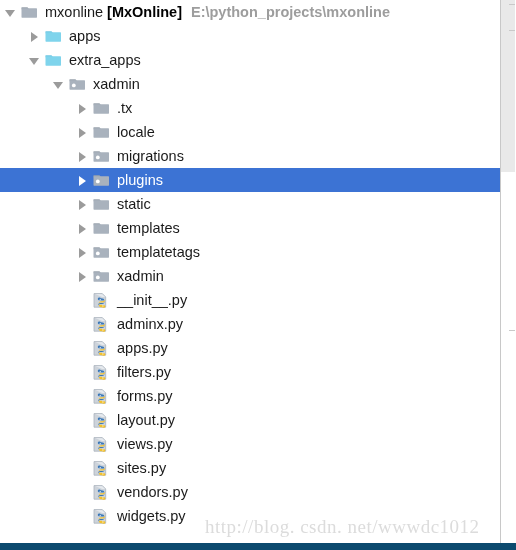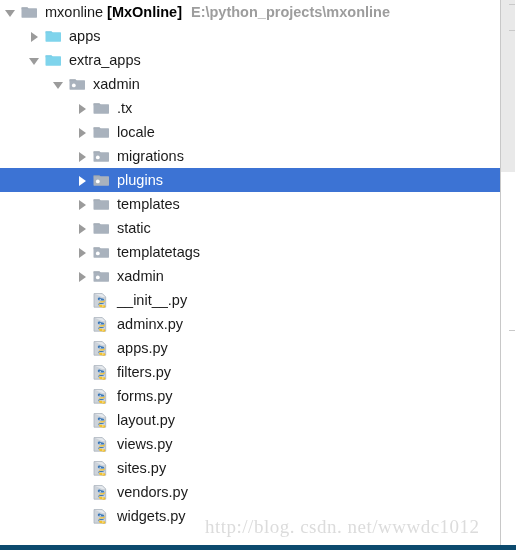--- a/index.html
+++ b/index.html
@@ -14,21 +14,21 @@
     font-family: "Liberation Sans", sans-serif;
     -webkit-font-smoothing: antialiased;
   }
 
   #project-tree {
     position: relative;
     width: 516px;
     height: 550px;
     background: #ffffff;
     box-sizing: border-box;
-    border-bottom: 5px solid #0c4a6e;
+    border-bottom: 7px solid #0c4a6e;
     overflow: hidden;
   }
 
   
   .row {
     position: relative;
     height: 24px;
     line-height: 24px;
     white-space: nowrap;
     display: flex;
@@ -255,34 +255,34 @@
         <span class="indent" style="width: 76px;"></span>
         <span class="twisty right">
           <i></i>
         </span>
         <span class="icon">
           <svg width="17" height="15" viewBox="0 0 17 15">
             <path d="M0.5 2.2 h6 l1.6 2.0 h-7.6 z" fill="#98a2ad"></path>
             <rect x="0.5" y="3.3" width="15.5" height="9.4" fill="#a9b2bd" rx="0.6"></rect>
           </svg>
         </span>
+        <span class="label">static</span>
+      </div>
+      <div class="row">
+        <span class="indent" style="width: 76px;"></span>
+        <span class="twisty right">
+          <i></i>
+        </span>
+        <span class="icon">
+          <svg width="17" height="15" viewBox="0 0 17 15">
+            <path d="M0.5 2.2 h6 l1.6 2.0 h-7.6 z" fill="#98a2ad"></path>
+            <rect x="0.5" y="3.3" width="15.5" height="9.4" fill="#a9b2bd" rx="0.6"></rect>
+          </svg>
+        </span>
         <span class="label">templates</span>
-      </div>
-      <div class="row">
-        <span class="indent" style="width: 76px;"></span>
-        <span class="twisty right">
-          <i></i>
-        </span>
-        <span class="icon">
-          <svg width="17" height="15" viewBox="0 0 17 15">
-            <path d="M0.5 2.2 h6 l1.6 2.0 h-7.6 z" fill="#98a2ad"></path>
-            <rect x="0.5" y="3.3" width="15.5" height="9.4" fill="#a9b2bd" rx="0.6"></rect>
-          </svg>
-        </span>
-        <span class="label">static</span>
       </div>
       <div class="row">
         <span class="indent" style="width: 76px;"></span>
         <span class="twisty right">
           <i></i>
         </span>
         <span class="icon">
           <svg width="17" height="15" viewBox="0 0 17 15">
             <path d="M0.5 2.2 h6 l1.6 2.0 h-7.6 z" fill="#98a2ad"></path>
             <rect x="0.5" y="3.3" width="15.5" height="9.4" fill="#a9b2bd" rx="0.6"></rect>

